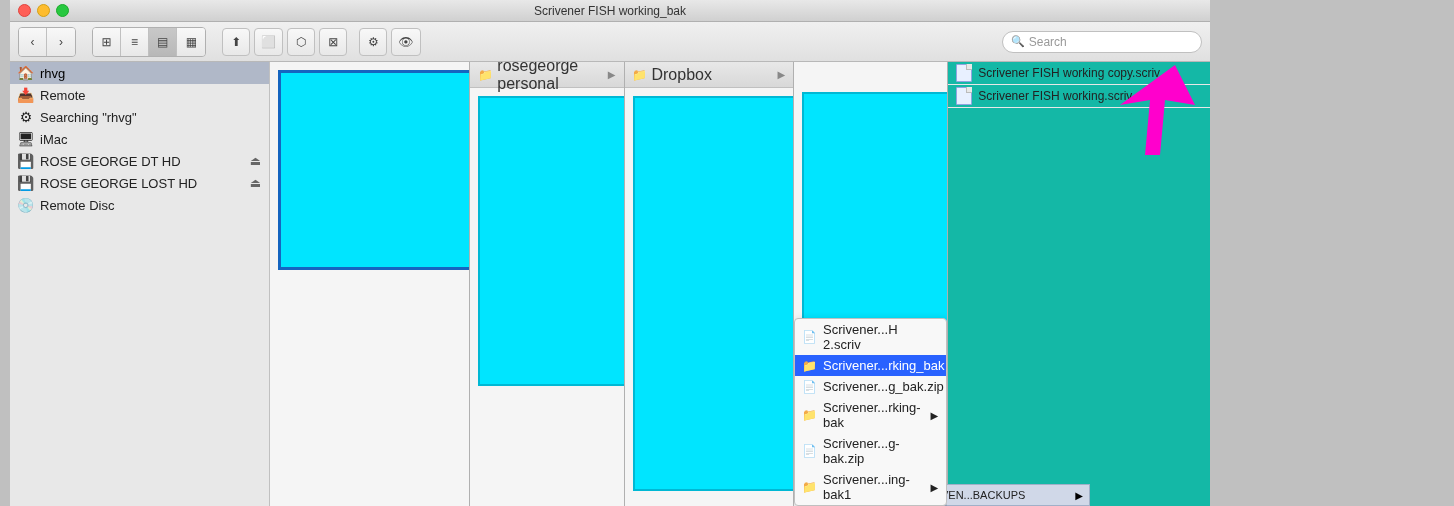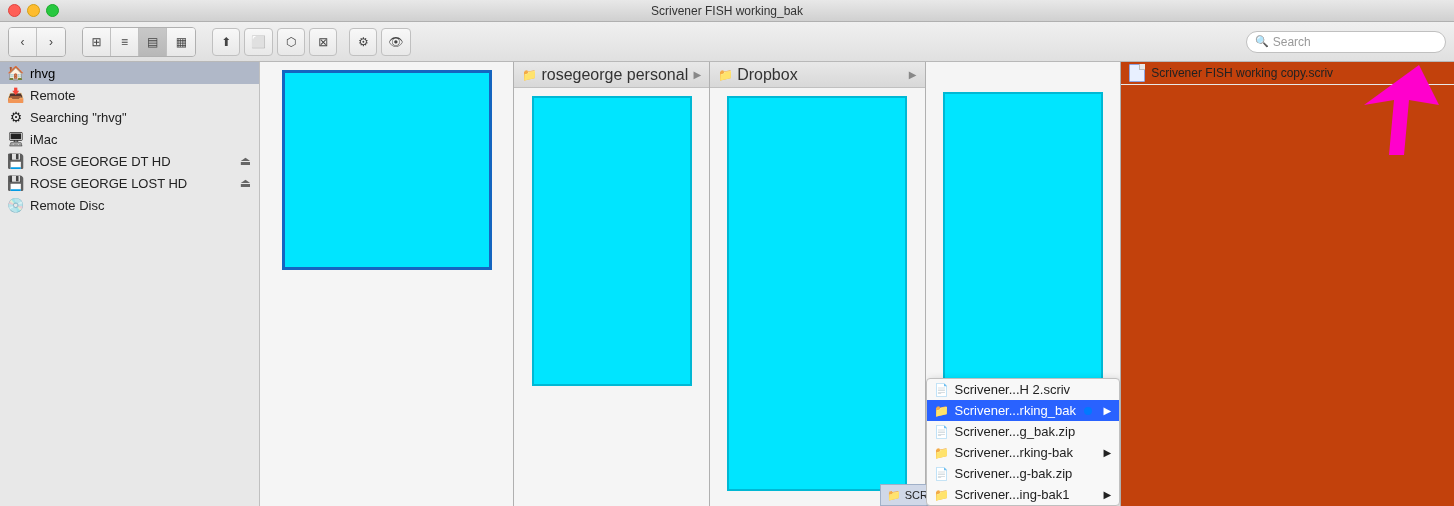--- a/index.html
+++ b/index.html
@@ -221,21 +221,21 @@
       flex-shrink: 0;
     }
     .context-menu-item .item-arrow {
       margin-left: auto;
       font-size: 10px;
     }
 
     
     .right-list {
       width: 340px;
-      background: #c2410c;
+      background: #14b8a6;
       display: flex;
       flex-direction: column;
       overflow: hidden;
     }
     .right-list-item {
       display: flex;
       align-items: center;
       padding: 2px 8px;
       gap: 6px;
       cursor: pointer;
@@ -274,21 +274,21 @@
     .file-icon-zip {
       background: #ffe8cc;
       border-color: #d4a070;
       font-size: 8px;
       color: #994400;
     }
   </style>
 </head>
 <body>
 
-<div style="position:relative; width:1454px; height:506px; overflow:hidden;">
+<div style="position:relative; width:1200px; height:506px; overflow:hidden;margin-left:10px;">
 
   <div class="title-bar">
     <div class="title-bar-buttons">
       <div class="title-btn btn-close"></div>
       <div class="title-btn btn-min"></div>
       <div class="title-btn btn-max"></div>
     </div>
     <span class="title-text">Scrivener FISH working_bak</span>
   </div>
 
@@ -430,20 +430,24 @@
         <span style="font-size:11px;">📁</span>
         <span style="font-size:11px; color:#222;">SCRIVEN...BACKUPS</span>
         <span style="margin-left:auto; font-size:10px;">▶</span>
       </div>
 
       <div class="right-list">
         <div class="right-list-item">
           <span class="file-icon file-icon-doc"></span>
           <span>Scrivener FISH working copy.scriv</span>
         </div>
+        <div class="right-list-item">
+          <span class="file-icon file-icon-doc"></span>
+          <span>Scrivener FISH working.scriv</span>
+        </div>
       </div>
 
     </div>
 
   </div>
 
   <svg style="position:absolute; top:55px; right:15px; width:100px; height:110px; pointer-events:none; z-index:100;" viewBox="0 0 100 110">
     <polygon points="80,10 100,50 70,45 65,100 50,100 55,45 25,50" fill="#ff00cc" stroke="none"></polygon>
   </svg>
 

